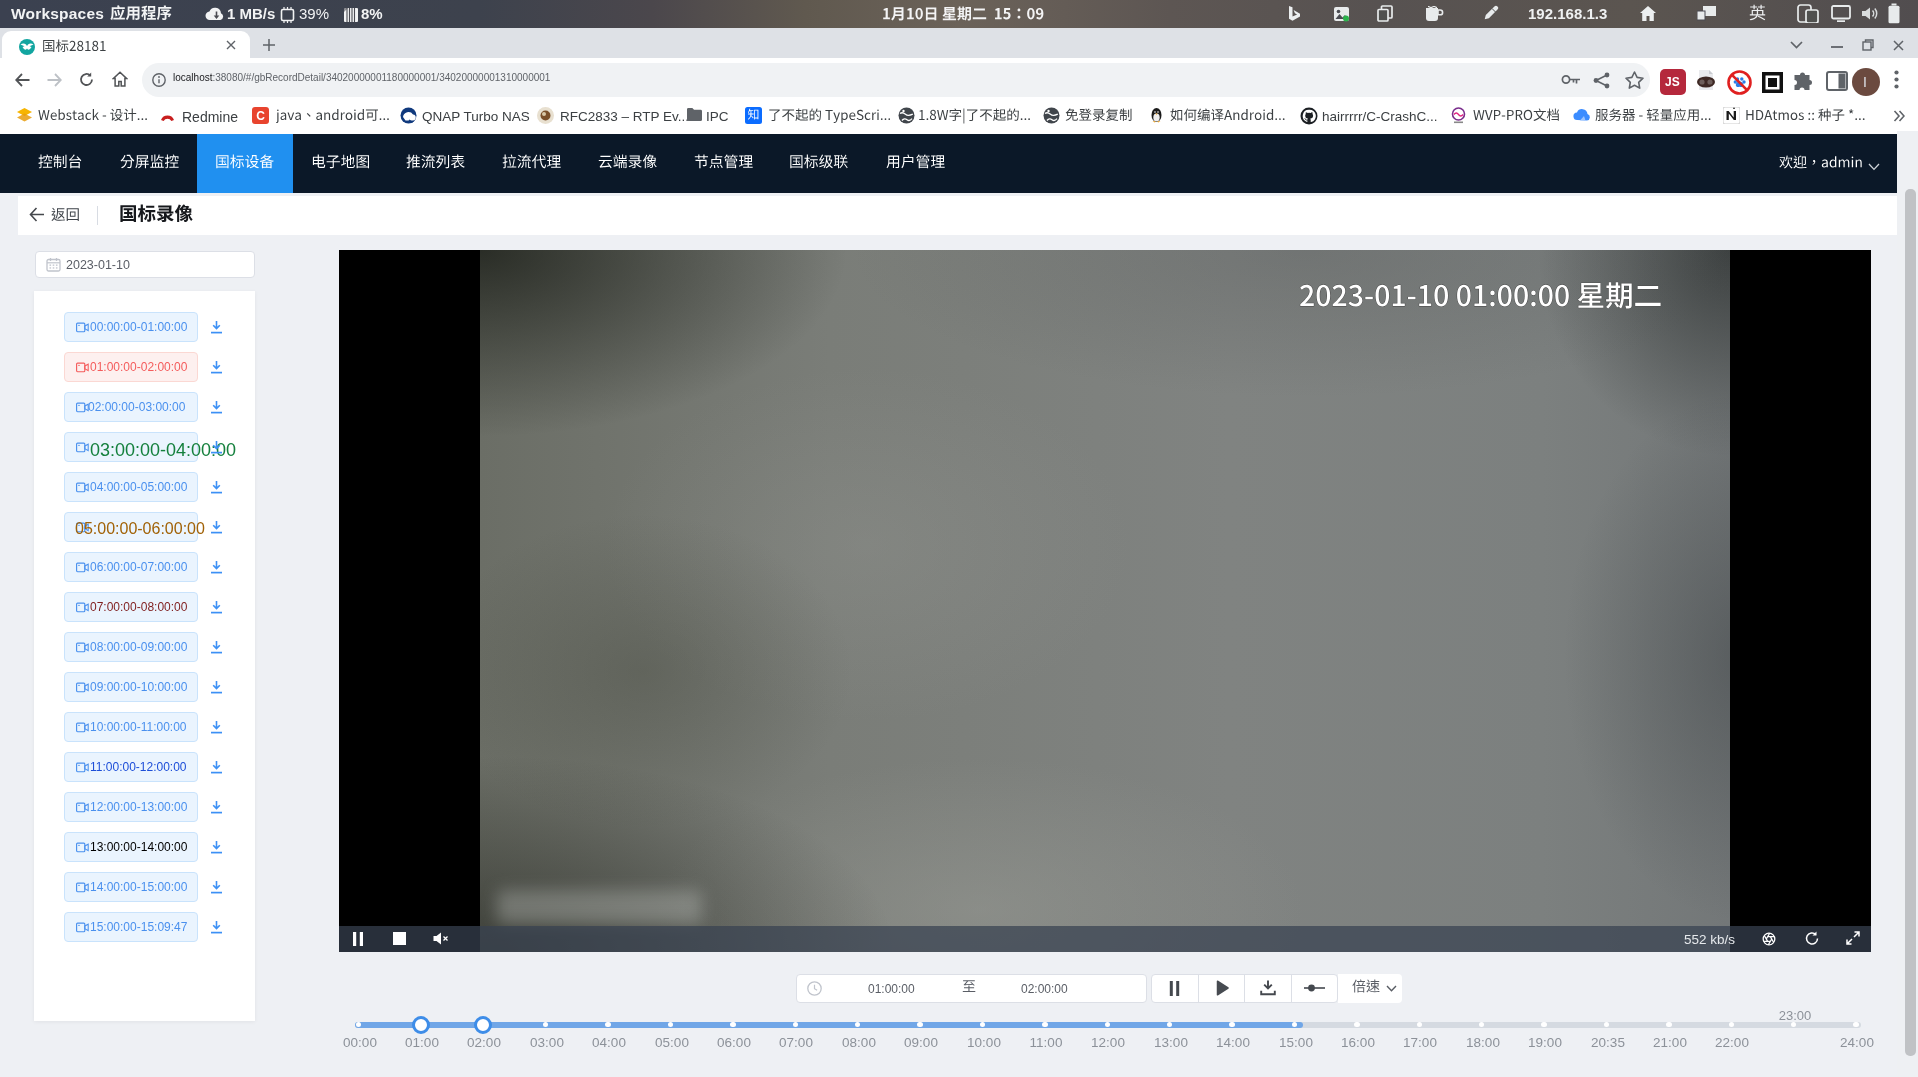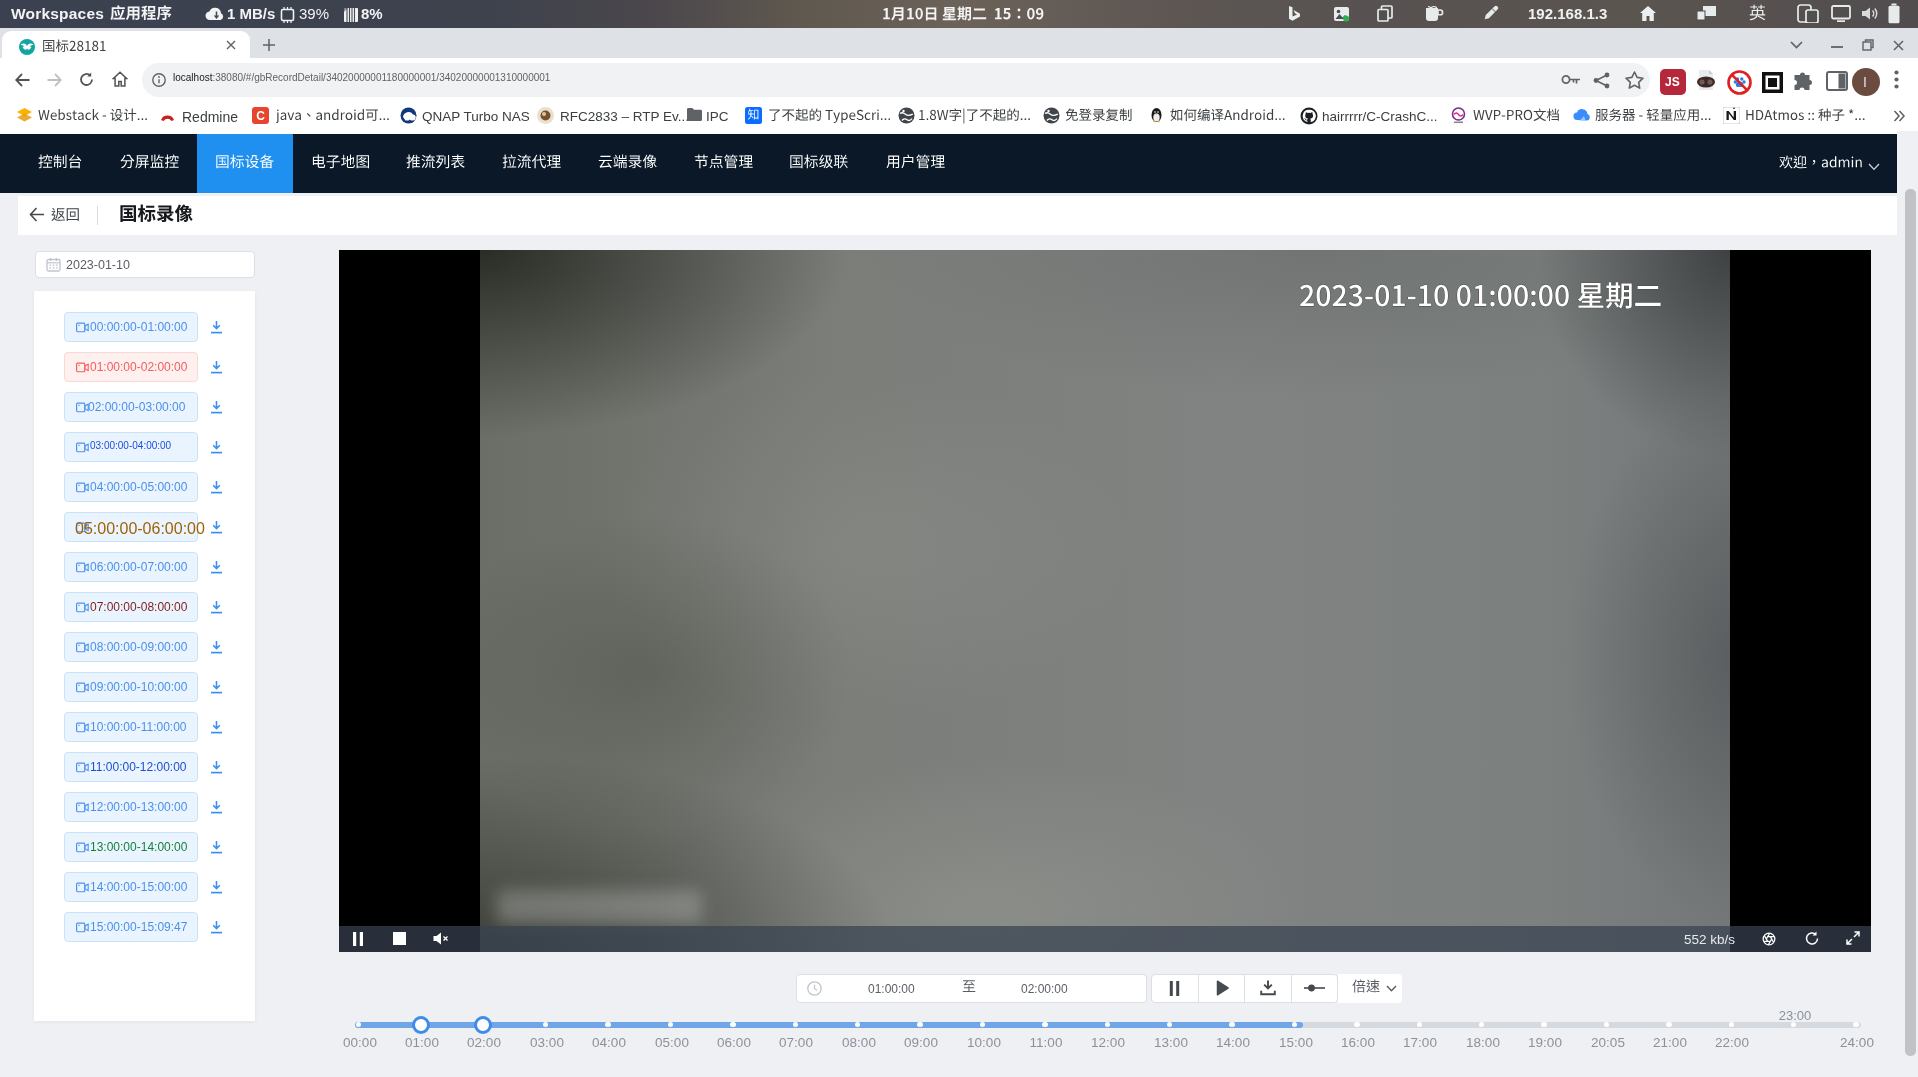--- a/index.html
+++ b/index.html
@@ -472,21 +472,21 @@
     <path d="M1 12.6h11" stroke="#3c90f5" stroke-width="1.7"></path>
   </svg>
 <div class="ab" style="left:64px;top:432px;width:134px;height:30px;background:#eaf4fe;border:1px solid #c9e3fc;border-radius:4px"></div>
 <div class="ab" style="left:76px;top:442px">
     <svg width="13" height="11" viewBox="0 0 13 11">
       <rect x="0.6" y="1.1" width="8.2" height="8.6" rx="1" fill="none" stroke="#4a90ee" stroke-width="1.15"></rect>
       <path d="M8.8 4l3.4-1.8v6.4L8.8 6.8z" fill="none" stroke="#4a90ee" stroke-width="1.05"></path>
       <path d="M2.2 3.4h1.6" stroke="#4a90ee" stroke-width=".9"></path>
     </svg>
   </div>
-<div class="txt" style="left:90px;top:440px;font-size:10px;color:#1d4ed8">03:00:00-04:00:00</div>
+<div class="txt" style="left:90px;top:440px;font-size:18px;color:#15803d">03:00:00-04:00:00</div>
 <svg class="ab" style="left:210px;top:440px" width="13" height="15" viewBox="0 0 13 15">
     <path d="M6.5 1v7.4M3.2 5.2l3.3 3.4L9.8 5.2" fill="none" stroke="#3c90f5" stroke-width="1.6"></path>
     <path d="M1 12.6h11" stroke="#3c90f5" stroke-width="1.7"></path>
   </svg>
 <div class="ab" style="left:64px;top:472px;width:134px;height:30px;background:#eaf4fe;border:1px solid #c9e3fc;border-radius:4px"></div>
 <div class="ab" style="left:76px;top:482px">
     <svg width="13" height="11" viewBox="0 0 13 11">
       <rect x="0.6" y="1.1" width="8.2" height="8.6" rx="1" fill="none" stroke="#4a90ee" stroke-width="1.15"></rect>
       <path d="M8.8 4l3.4-1.8v6.4L8.8 6.8z" fill="none" stroke="#4a90ee" stroke-width="1.05"></path>
       <path d="M2.2 3.4h1.6" stroke="#4a90ee" stroke-width=".9"></path>
@@ -602,21 +602,21 @@
     <path d="M1 12.6h11" stroke="#3c90f5" stroke-width="1.7"></path>
   </svg>
 <div class="ab" style="left:64px;top:832px;width:134px;height:30px;background:#eaf4fe;border:1px solid #c9e3fc;border-radius:4px"></div>
 <div class="ab" style="left:76px;top:842px">
     <svg width="13" height="11" viewBox="0 0 13 11">
       <rect x="0.6" y="1.1" width="8.2" height="8.6" rx="1" fill="none" stroke="#4a90ee" stroke-width="1.15"></rect>
       <path d="M8.8 4l3.4-1.8v6.4L8.8 6.8z" fill="none" stroke="#4a90ee" stroke-width="1.05"></path>
       <path d="M2.2 3.4h1.6" stroke="#4a90ee" stroke-width=".9"></path>
     </svg>
   </div>
-<div class="txt" style="left:90px;top:840px;font-size:12px;color:#15803d">13:00:00-14:00:00</div>
+<div class="txt" style="left:90px;top:840px;font-size:12px;color:#000000">13:00:00-14:00:00</div>
 <svg class="ab" style="left:210px;top:840px" width="13" height="15" viewBox="0 0 13 15">
     <path d="M6.5 1v7.4M3.2 5.2l3.3 3.4L9.8 5.2" fill="none" stroke="#3c90f5" stroke-width="1.6"></path>
     <path d="M1 12.6h11" stroke="#3c90f5" stroke-width="1.7"></path>
   </svg>
 <div class="ab" style="left:64px;top:872px;width:134px;height:30px;background:#eaf4fe;border:1px solid #c9e3fc;border-radius:4px"></div>
 <div class="ab" style="left:76px;top:882px">
     <svg width="13" height="11" viewBox="0 0 13 11">
       <rect x="0.6" y="1.1" width="8.2" height="8.6" rx="1" fill="none" stroke="#4a90ee" stroke-width="1.15"></rect>
       <path d="M8.8 4l3.4-1.8v6.4L8.8 6.8z" fill="none" stroke="#4a90ee" stroke-width="1.05"></path>
       <path d="M2.2 3.4h1.6" stroke="#4a90ee" stroke-width=".9"></path>
@@ -763,18 +763,18 @@
 <div class="txt" style="left:984px;top:1035px;font-size:13.5px;color:#8c9199;transform:translateX(-50%)">10:00</div>
 <div class="txt" style="left:1046px;top:1035px;font-size:13.5px;color:#8c9199;transform:translateX(-50%)">11:00</div>
 <div class="txt" style="left:1108px;top:1035px;font-size:13.5px;color:#8c9199;transform:translateX(-50%)">12:00</div>
 <div class="txt" style="left:1171px;top:1035px;font-size:13.5px;color:#8c9199;transform:translateX(-50%)">13:00</div>
 <div class="txt" style="left:1233px;top:1035px;font-size:13.5px;color:#8c9199;transform:translateX(-50%)">14:00</div>
 <div class="txt" style="left:1296px;top:1035px;font-size:13.5px;color:#8c9199;transform:translateX(-50%)">15:00</div>
 <div class="txt" style="left:1358px;top:1035px;font-size:13.5px;color:#8c9199;transform:translateX(-50%)">16:00</div>
 <div class="txt" style="left:1420px;top:1035px;font-size:13.5px;color:#8c9199;transform:translateX(-50%)">17:00</div>
 <div class="txt" style="left:1483px;top:1035px;font-size:13.5px;color:#8c9199;transform:translateX(-50%)">18:00</div>
 <div class="txt" style="left:1545px;top:1035px;font-size:13.5px;color:#8c9199;transform:translateX(-50%)">19:00</div>
-<div class="txt" style="left:1608px;top:1035px;font-size:13.5px;color:#8c9199;transform:translateX(-50%)">20:05</div>
+<div class="txt" style="left:1608px;top:1035px;font-size:13.5px;color:#8c9199;transform:translateX(-50%)">20:35</div>
 <div class="txt" style="left:1670px;top:1035px;font-size:13.5px;color:#8c9199;transform:translateX(-50%)">21:00</div>
 <div class="txt" style="left:1732px;top:1035px;font-size:13.5px;color:#8c9199;transform:translateX(-50%)">22:00</div>
 <div class="txt" style="left:1795px;top:1008px;font-size:13px;color:#8c9199;transform:translateX(-50%)">23:00</div>
 <div class="txt" style="left:1857px;top:1035px;font-size:13.5px;color:#8c9199;transform:translateX(-50%)">24:00</div>
 <div class="ab" style="left:1897px;top:131px;width:21px;height:946px;background:#eef0f3"></div>
 <div class="ab" style="left:1905px;top:189px;width:11px;height:867px;background:#c0c2c5;border-radius:5px"></div>
 </body></html>

